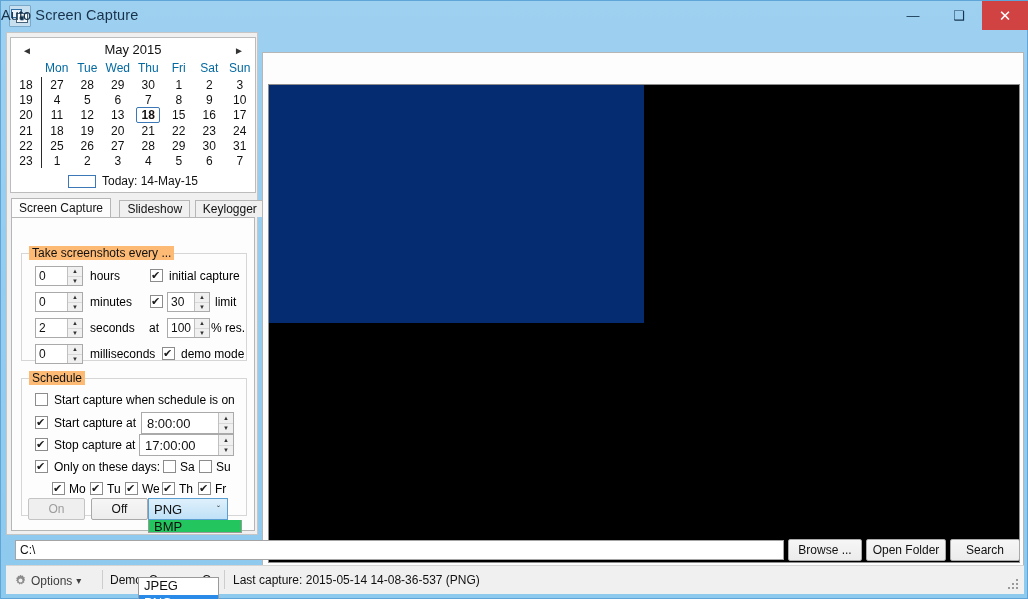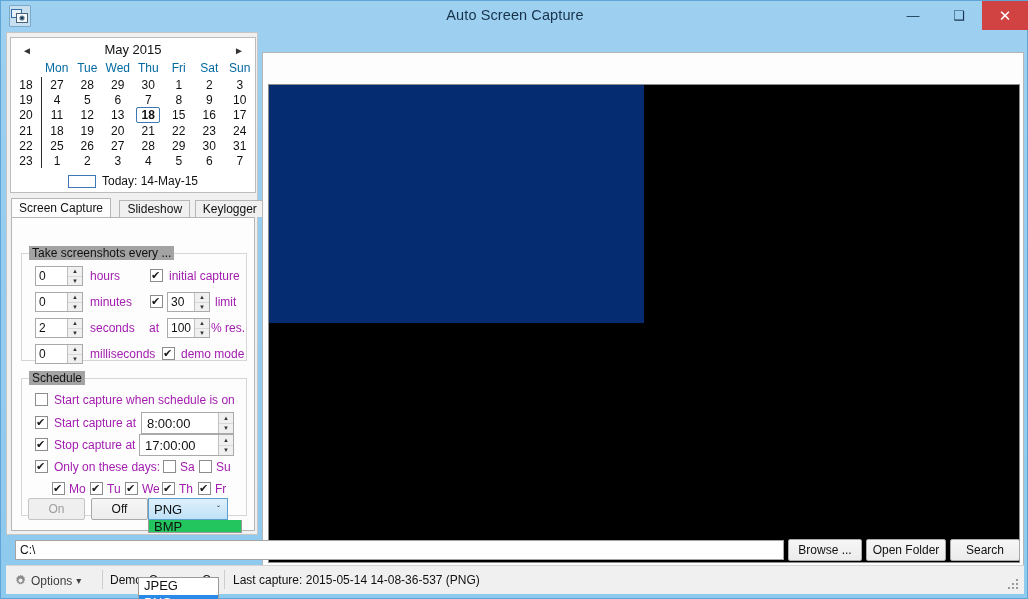--- a/index.html
+++ b/index.html
@@ -23,21 +23,21 @@
   #titlebar {
     position: absolute; left: 0; top: 0; width: 1028px; height: 31px;
   }
   #app-icon {
     position: absolute; left: 8px; top: 4px; width: 22px; height: 22px;
     background: #c8dff0; border: 1px solid #7aa8c8; border-radius: 1px;
     overflow: hidden;
   }
   #title-text {
     position: absolute; left: 0; top: 6px; width: 1028px;
-    text-align: center; font-size: 14.5px; color: #18324b;
+    font-size: 14.5px; color: #18324b;
     letter-spacing: .1px;
   }
   .wbtn {
     position: absolute; top: 0; height: 29px; width: 46px;
     display: flex; align-items: center; justify-content: center;
     cursor: default;
   }
   #btn-min { right: 93px; }
   #btn-max { right: 47px; }
   #btn-close { right: 1px; width: 46px; background: #d14343; }
@@ -121,21 +121,21 @@
   #left-tabbody {
     position: absolute; left: 4px; top: 184px; width: 244px; height: 314px;
     background: #fdfdfd; border: 1px solid #b6b6b6;
   }
 
   
   .gbox {
     position: absolute; border: 1px solid #d6d6d6;
   }
   .glabel {
-    position: absolute; top: -8px; left: 7px; background: #a3a3a3;
+    position: absolute; top: -8px; left: 7px; background: #fdba74;
     padding: 0 3px; font-size: 12px; color: #111;
   }
   #gb-interval { left: 9px; top: 35px; width: 226px; height: 108px; }
   #gb-schedule { left: 9px; top: 160px; width: 226px; height: 138px; }
 
   
   .numfield {
     position: absolute; height: 20px; background: #fff;
     border: 1px solid #aaaaaa; display: flex; align-items: center;
   }
@@ -151,21 +151,21 @@
     flex: 1; display: flex; align-items: center; justify-content: center;
     font-size: 6px; color: #333; line-height: 1;
   }
   .spin div:first-child { border-bottom: 1px solid #d8d8d8; }
   .txtfield {
     position: absolute; height: 22px; background: #fff;
     border: 1px solid #aaaaaa; display: flex; align-items: center;
   }
   .txtfield .val { flex: 1; padding-left: 5px; font-size: 13px; color: #111; }
 
-  .lbl { position: absolute; font-size: 12px; color: #a21caf; }
+  .lbl { position: absolute; font-size: 12px; color: #000000; }
 
   
   .cbx {
     position: absolute; width: 13px; height: 13px;
     background: #ffffff; border: 1px solid #8c8c8c;
   }
   .cbx.on::after {
     content: "\2714"; position: absolute; left: 0px; top: -2px;
     font-size: 11px; color: #1a1a1a; line-height: 14px;
   }

